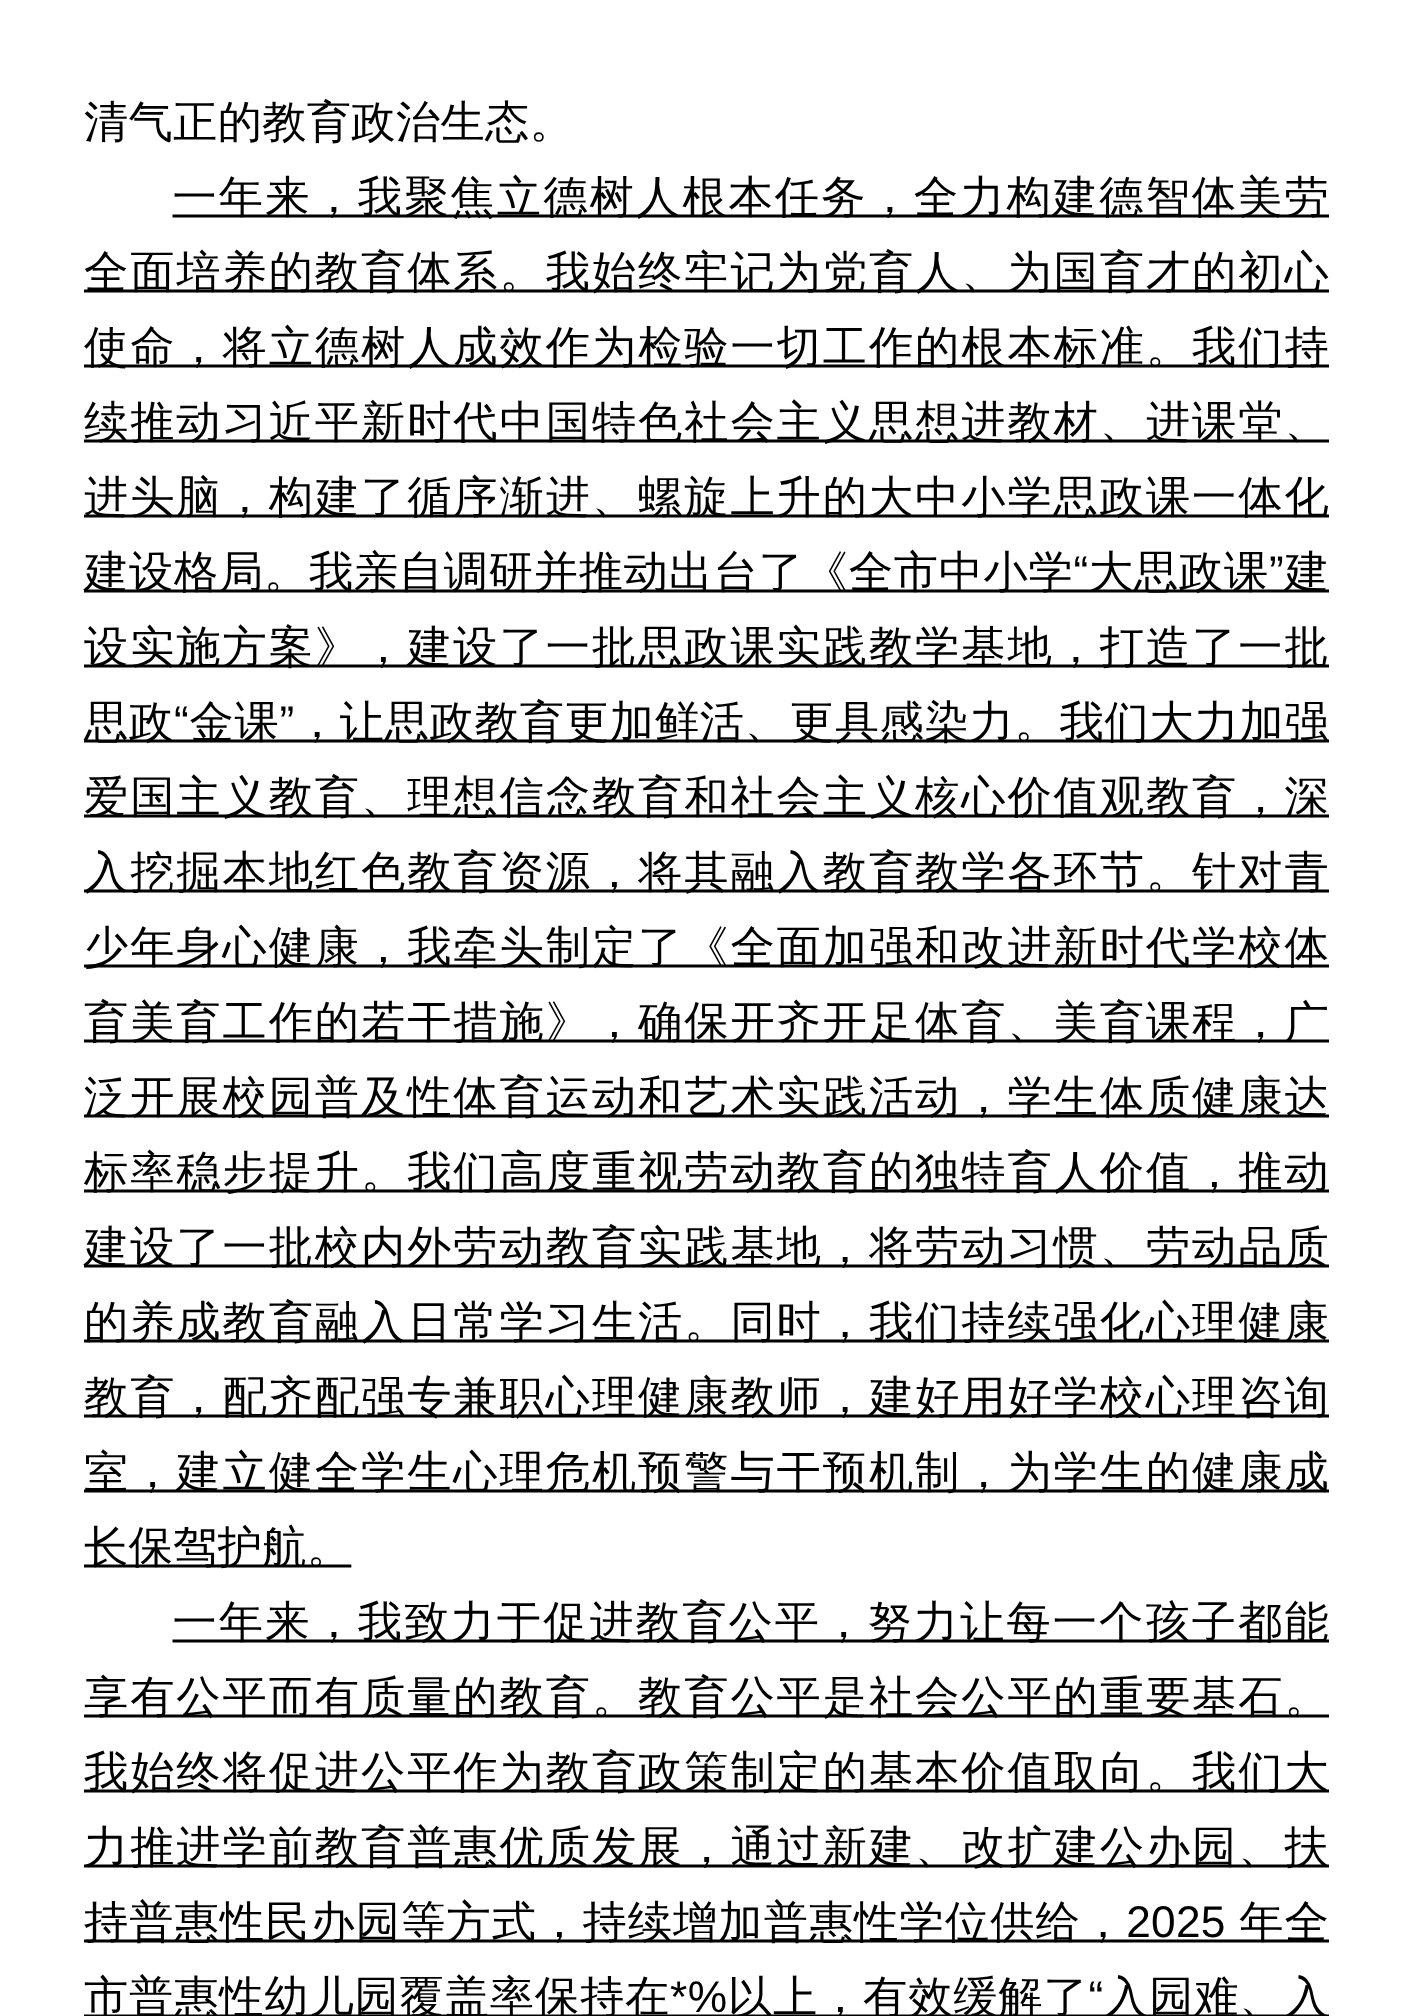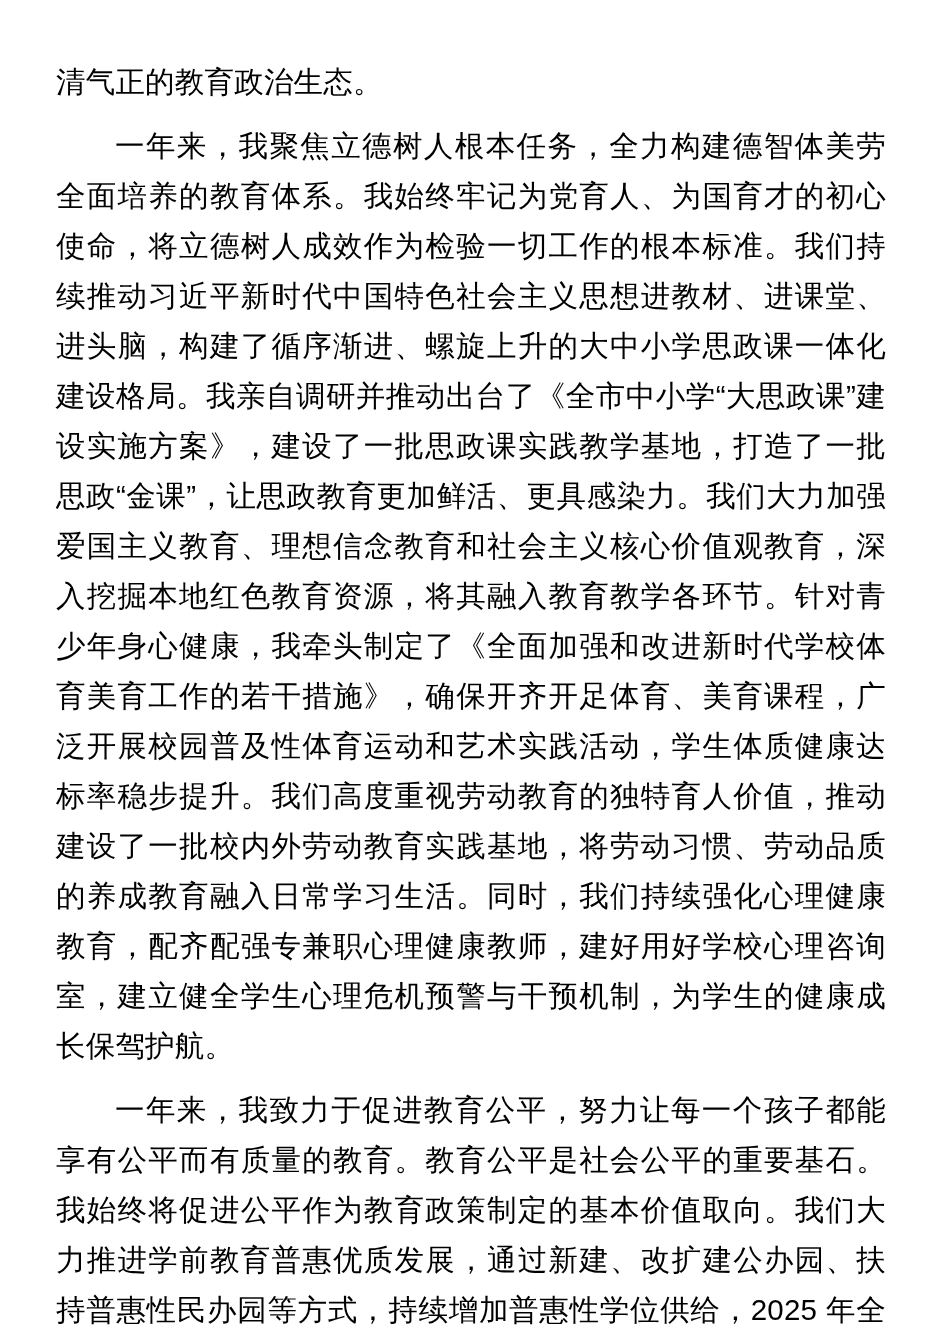--- a/index.html
+++ b/index.html
@@ -37,21 +37,22 @@
     word-break: break-all;
     -webkit-font-smoothing: antialiased;
   }
   .para.continuation {
     text-indent: 0;
   }
   .para.indented {
     text-indent: 2em;
   }
   .para + .para {
-    margin-top: 14px;
+    margin-top: 0;
+    text-decoration: underline;
   }
 </style>
 </head>
 <body>
 
 <div class="page">
   <div class="doc-body">
 
     <p class="para continuation">清气正的教育政治生态。</p>
 

